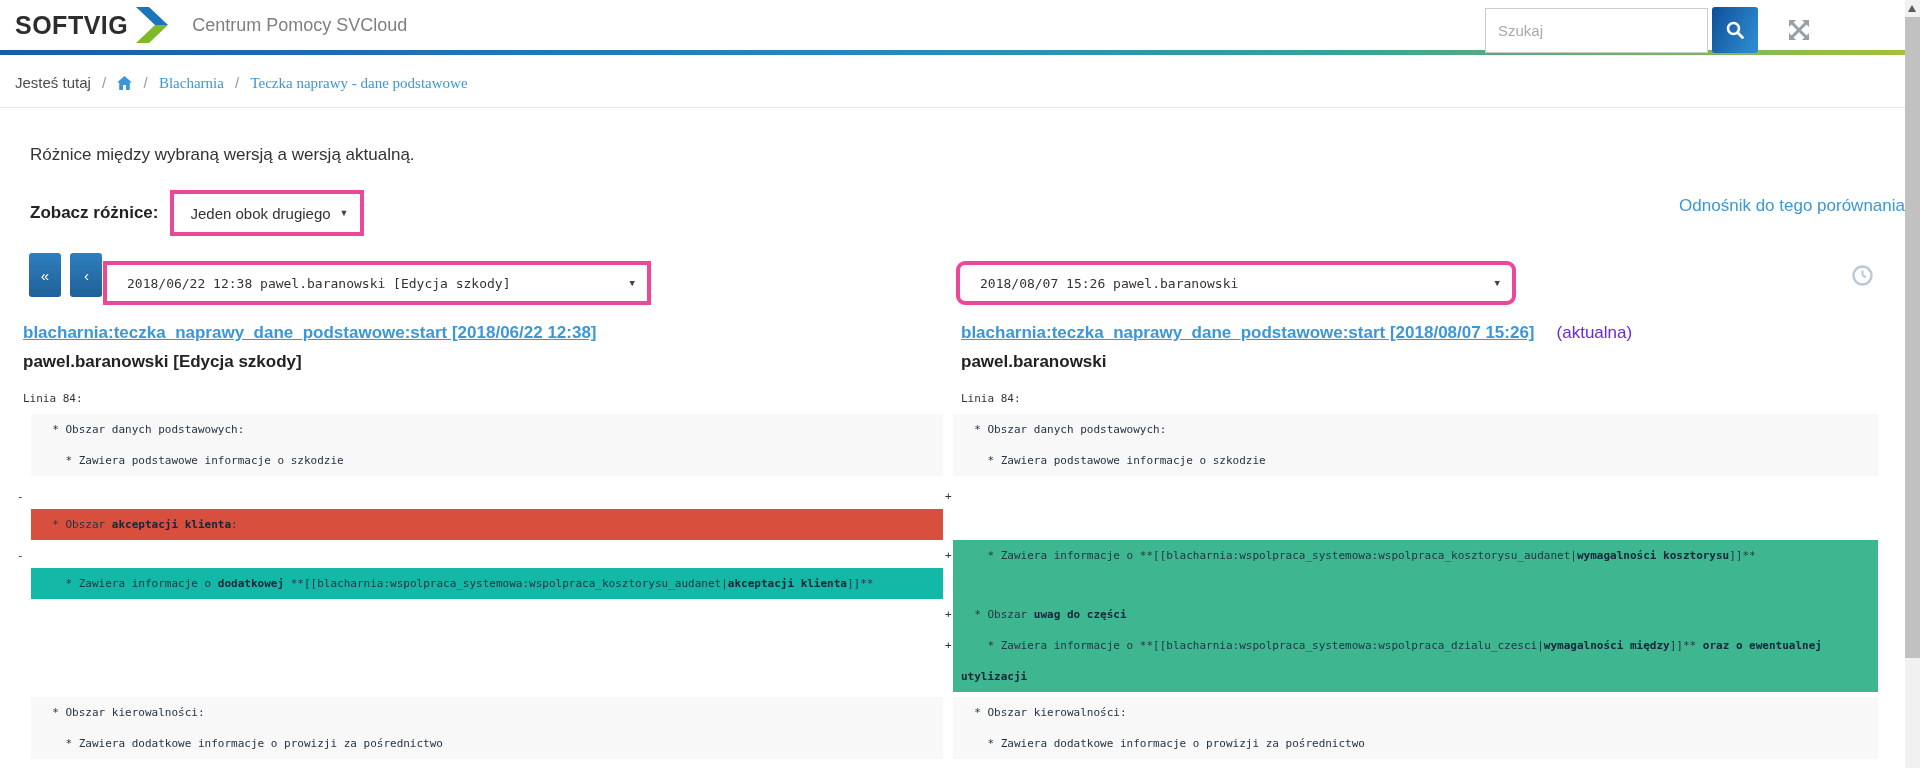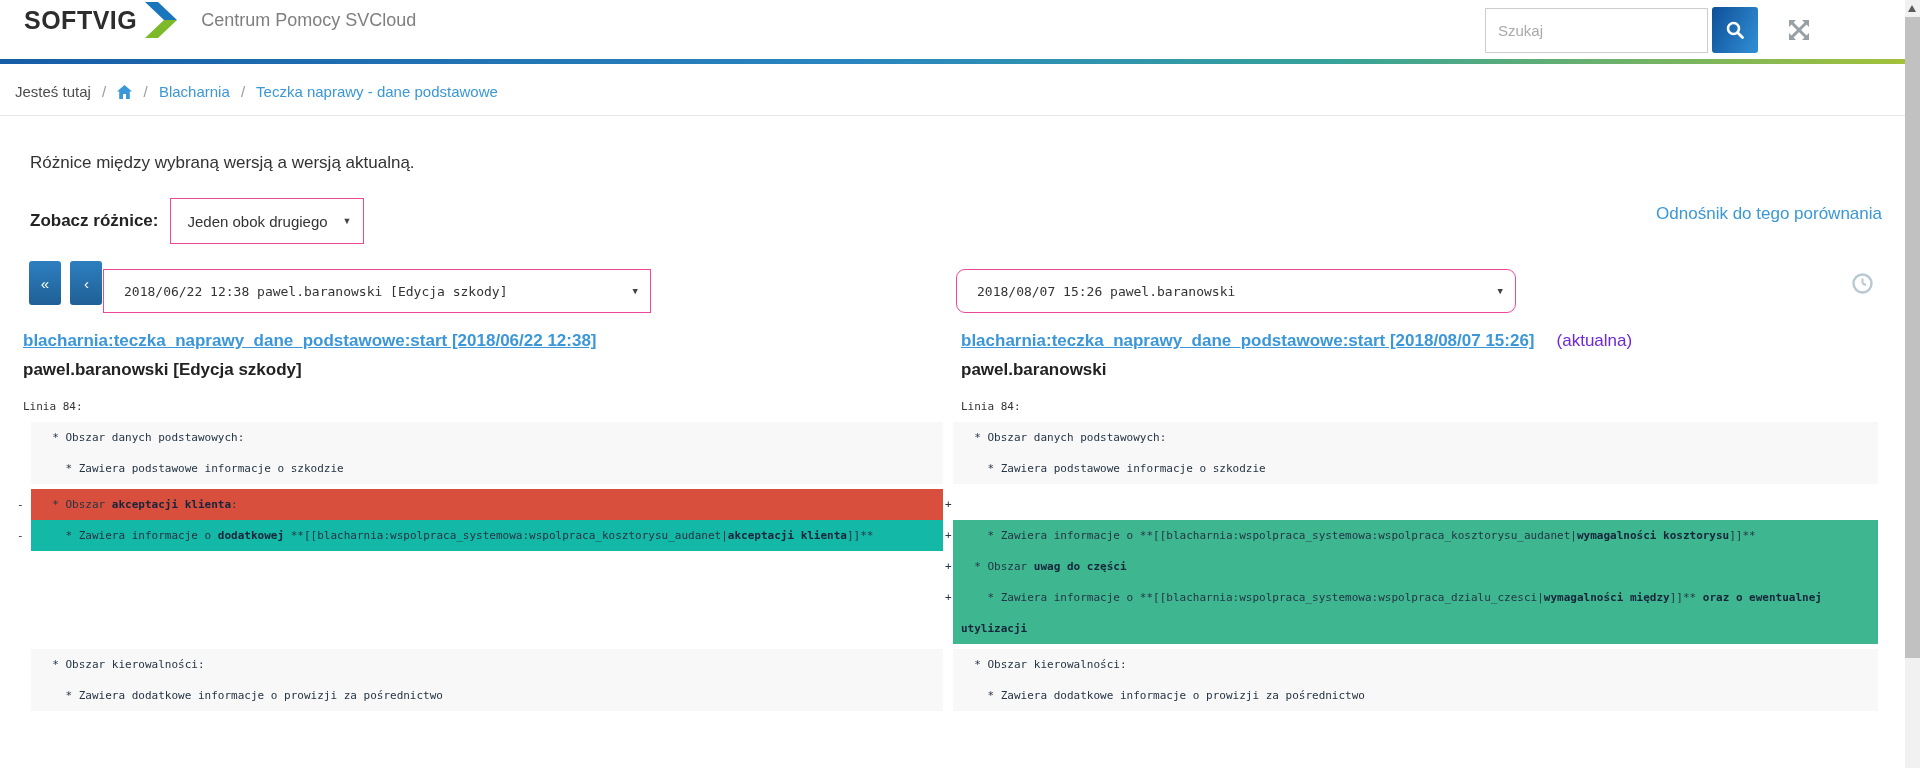--- a/index.html
+++ b/index.html
@@ -1,56 +1,56 @@
 <!DOCTYPE html>
 <html><head>
 <meta charset="utf-8">
 <style>
   * { margin:0; padding:0; box-sizing:border-box; }
   html,body { width:1920px; height:768px; overflow:hidden; background:#fff;
               font-family:"Liberation Sans", sans-serif; color:#333; }
   .page { position:relative; width:1920px; height:768px; }
 
   
-  header { position:relative; height:59px; width:1905px; display:flex; align-items:flex-start; padding-left:24px; }
+  header { position:relative; height:50px; width:1905px; display:flex; align-items:center; padding-left:15px; }
   .logo-wrap { display:flex; align-items:center; }
   .logo-text { font-size:25px; font-weight:800; letter-spacing:.5px; color:#2d2d2d; }
   .logo-chevron { margin-left:4px; }
   .subtitle { margin-left:20px; font-size:18px; color:#7f7f7f; }
   .header-right { position:absolute; right:95px; top:7px; display:flex; align-items:center; }
   .search-input { width:223px; height:45px; border:1px solid #ccc; font-size:15px; padding:0 12px;
                   color:#333; outline:none; font-family:"Liberation Sans",sans-serif; }
   .search-input::placeholder { color:#a9a9a9; }
   .search-btn { margin-left:4px; width:46px; height:46px; border:none; cursor:pointer; border-radius:3px;
                 background:linear-gradient(115deg,#0e4f97 0%,#2e8ad0 90%); display:flex; align-items:center; justify-content:center; }
   .fs-icon { margin-left:30px; cursor:pointer; display:flex; }
   .header-border { width:1905px; height:5px;
                    background:linear-gradient(to right,#175da6 0%,#2a86c0 45%,#36a29a 70%,#a3c13a 100%); }
 
   
   .breadcrumb { padding:19px 15px 15px 15px; font-size:15px; color:#4c4c4c; width:1905px;
                 border-bottom:1px solid #e7e7e7; }
-  .breadcrumb a { color:#3b97d8; text-decoration:none; }
+  .breadcrumb a { color:#3b97d8; text-decoration:none;font-family:Liberation Serif, serif; }
   .crumb-sep { color:#9a9a9a; margin:0 7px; }
   .home-icon svg { vertical-align:-2px; }
 
   
   main { position:relative; width:1905px; }
   h1 { margin:42px 0 0 30px; font-size:36px; font-weight:bold; color:#2e4154; display:flex; align-items:center; }
   .h1-icon { margin-right:14px; display:flex; }
   .clock-link { position:absolute; top:120px; right:32px; display:flex; cursor:pointer; }
   .desc { margin:37px 0 0 30px; font-size:17px; color:#333; }
 
   .view-row { position:relative; margin:25px 0 0 30px; display:flex; align-items:center; height:46px; }
   .view-label { font-size:17px; font-weight:bold; color:#222; }
-  .selectbox { position:relative; height:46px; border:1px solid #ec4899; background:#fff;
+  .selectbox { position:relative; height:46px; border:4px solid #ec4899; background:#fff;
                display:flex; align-items:center; cursor:pointer; }
   .view-select { width:194px; margin-left:12px; font-size:15px; color:#333; padding-left:16px; }
   .caret { position:absolute; right:12px; top:50%; transform:translateY(-50%); font-size:9px; color:#444; }
-  .compare-link { position:absolute; right:23px; top:6px; font-size:17px; color:#3b97d8; text-decoration:none; }
+  .compare-link { position:absolute; right:0; top:6px; font-size:17px; color:#3b97d8; text-decoration:none; }
 
   .nav-row { position:relative; margin:17px 0 0 29px; height:44px; }
   .nav-btn { width:32px; height:44px; border:none; border-radius:3px; color:#fff; font-size:15px; cursor:pointer;
              background:linear-gradient(#2e7fc0,#1f6096); margin-right:5px; }
   .ver-select { position:absolute; top:8px; height:44px; font-family:"DejaVu Sans Mono",monospace; font-size:13px; color:#333; }
   .ver-select .txt { padding-left:20px; padding-right:30px; white-space:nowrap; overflow:hidden; }
   .ver-left  { left:74px;  width:548px; }
   .ver-right { left:927px; width:560px;border-radius:9px; }
 
   
@@ -66,21 +66,21 @@
 
   
   .diff { margin:9px 0 0 15px; width:1863px; }
   .diff-group { margin-bottom:5px; }
   .diff-row { display:grid; grid-template-columns:16px 912px 10px 925px; }
   .cell { font-family:"DejaVu Sans Mono",monospace; font-size:11px; line-height:31px; color:#253545;
           padding:0 8px; white-space:pre-wrap; word-break:break-word; }
   .cell b { font-weight:bold; color:#16253a; }
   .gut { font-family:"DejaVu Sans Mono",monospace; font-size:11px; line-height:31px; color:#253545; text-align:left; padding-left:2px; }
   .bg-ctx { background:#f8f8f8; }
-  .bg-del { background:#d94f3d; }
+  .bg-del { background:#d94f3d;margin-top:28px; }
   .bg-add { background:#3eb791; }
 
   
   .sb-track { position:absolute; right:0; top:0; width:15px; height:768px; background:#f1f1f1; }
   .sb-up { position:absolute; top:5px; left:3px; width:0; height:0;
            border-left:4.5px solid transparent; border-right:4.5px solid transparent; border-bottom:7px solid #5a5a5a; }
   .sb-thumb { position:absolute; top:17px; left:0; width:15px; height:641px; background:#c1c1c1; }
 </style>
 </head>
 <body>

